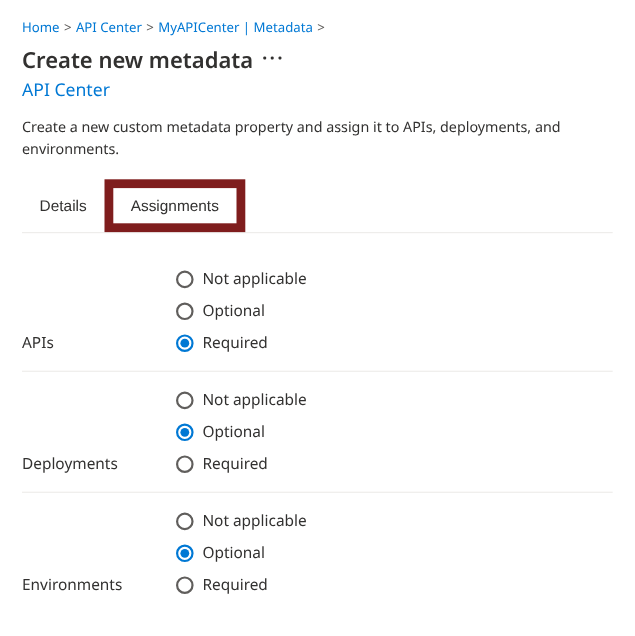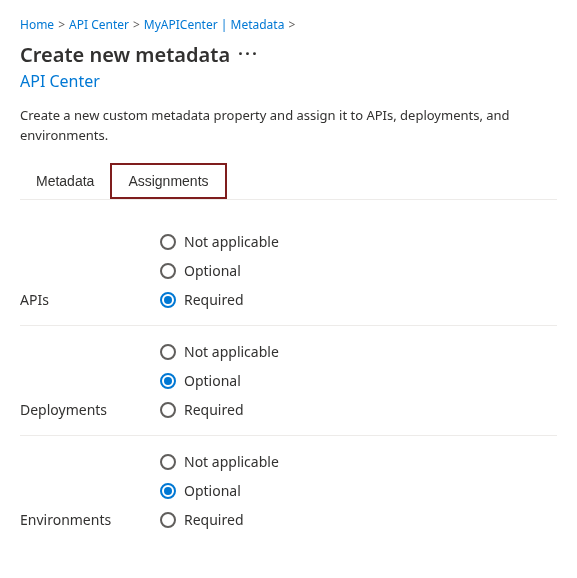--- a/index.html
+++ b/index.html
@@ -70,21 +70,21 @@
       padding: 8px 16px;
       font-size: 14px;
       cursor: pointer;
       color: #323130;
       border: none;
       background: none;
       position: relative;
       white-space: nowrap;
     }
     .tab.active {
-      border: 2px solid #7f1d1d;
+      border: 8px solid #7f1d1d;
       color: #323130;
       font-weight: 400;
     }
 
     .form-section {
       display: flex;
       flex-direction: column;
       gap: 0;
     }
 
@@ -158,21 +158,21 @@
 
 <div class="page-title">
   <span>Create new metadata</span>
   <span class="page-title-dots">···</span>
 </div>
 <div class="page-subtitle">API Center</div>
 
 <p class="description">Create a new custom metadata property and assign it to APIs, deployments, and environments.</p>
 
 <div class="tabs">
-  <button class="tab">Metadata</button>
+  <button class="tab">Details</button>
   <button class="tab active">Assignments</button>
 </div>
 
 <div class="form-section">
 
   <div class="assignment-row">
     <div class="assignment-label">APIs</div>
     <div class="radio-group">
       <label class="radio-option">
         <div class="radio-input"></div>

